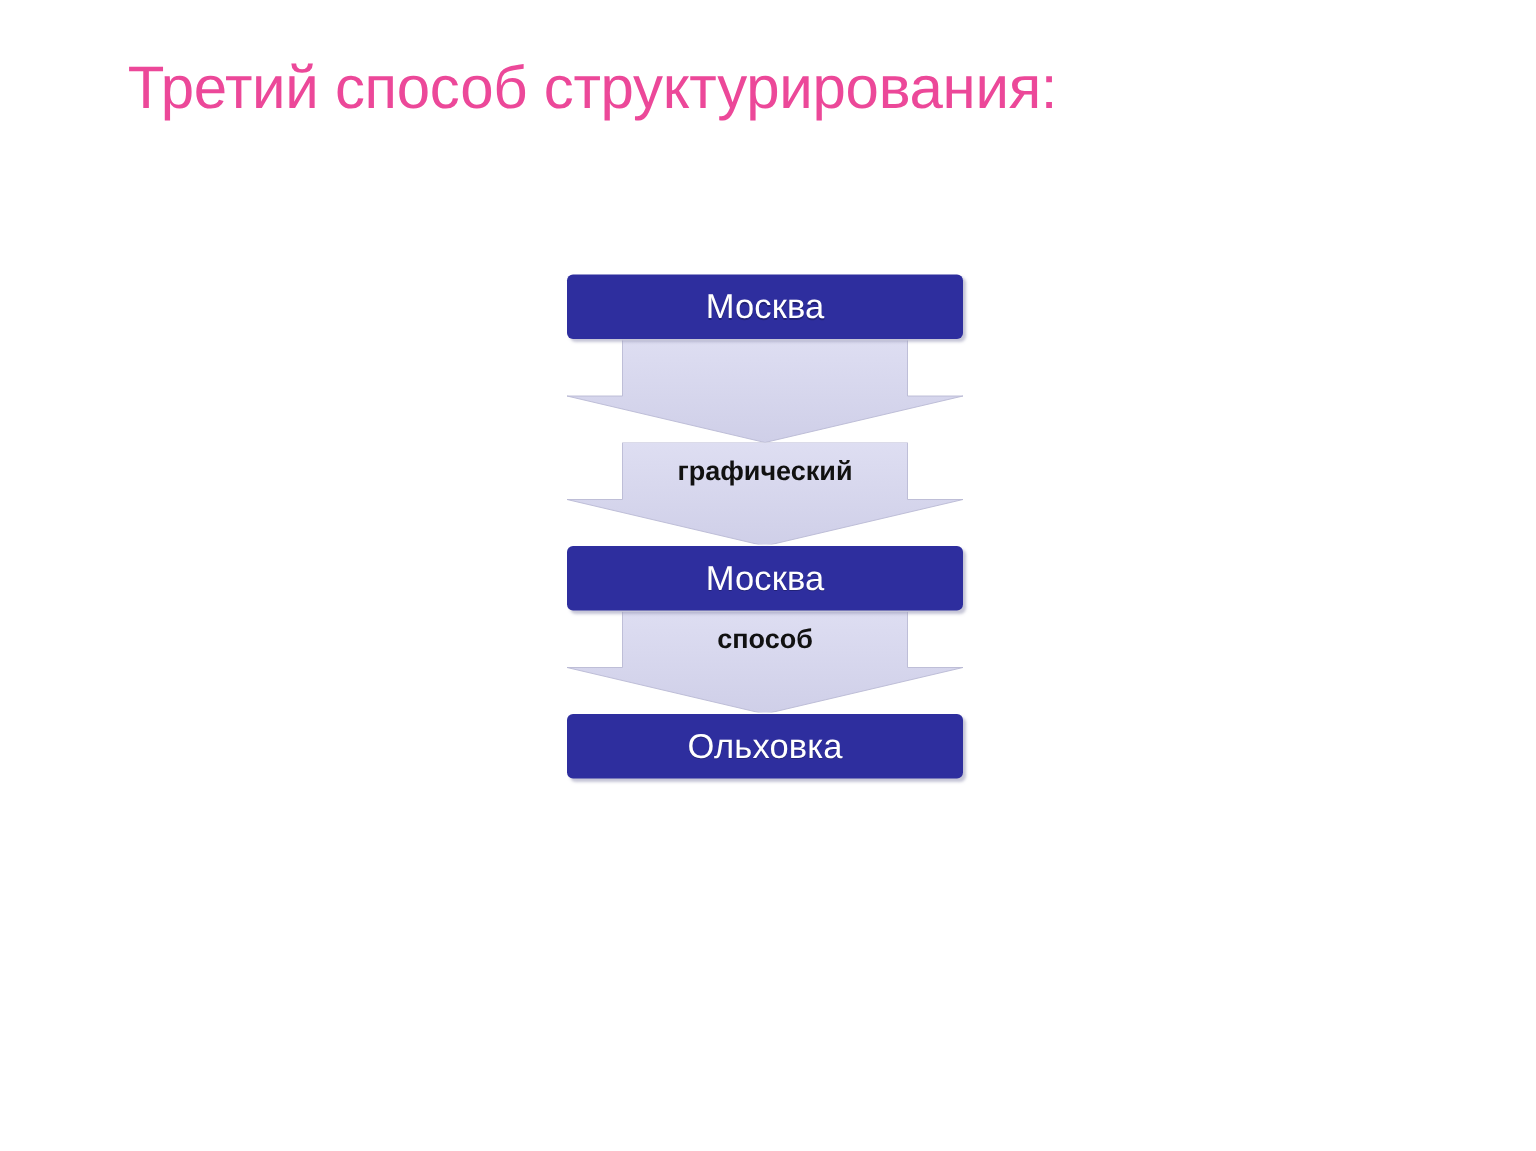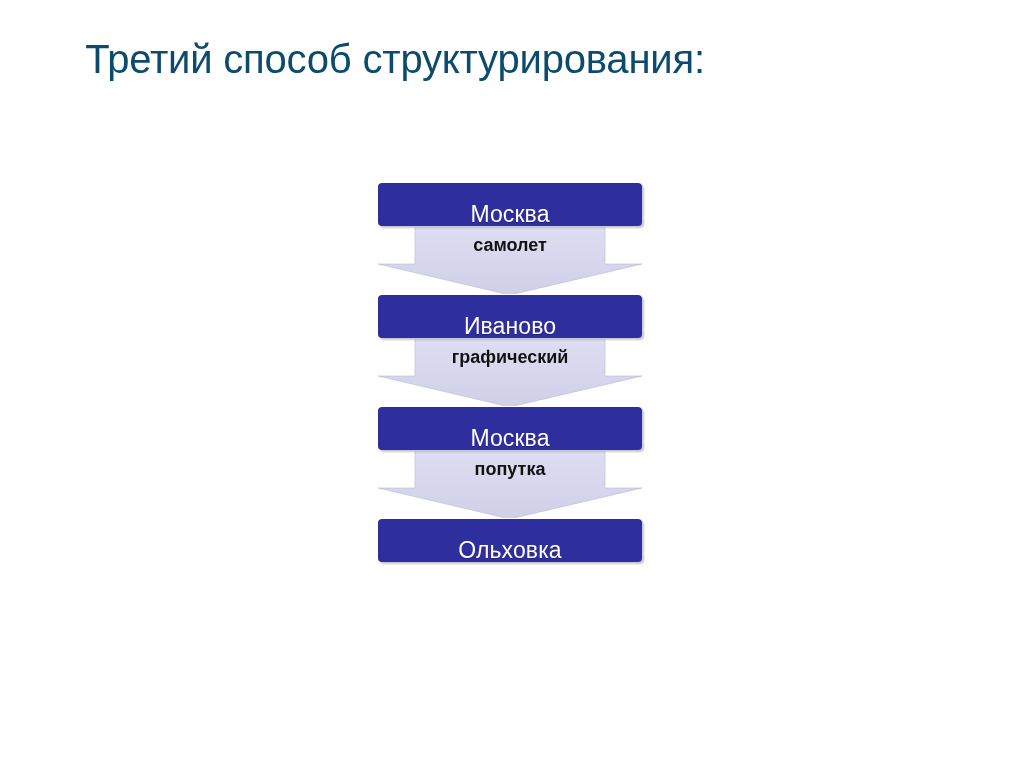--- a/index.html
+++ b/index.html
@@ -18,21 +18,21 @@
 
   
   #slide-title {
     position: absolute;
     left: 0;
     top: 34px;
     width: 790px;
     text-align: center;
     font-size: 40px;
     line-height: 50px;
-    color: #0c4a6e;
+    color: #ec4899;
     font-weight: 400;
     letter-spacing: -0.2px;
   }
   #slide-title .title-line { display: block; white-space: nowrap; }
 
   
   #flow-diagram {
     position: absolute;
     left: 378px;
     top: 183px;
@@ -40,21 +40,21 @@
   }
 
   .flow-node {
     position: relative;
     width: 264px;
     height: 43px;
     box-sizing: border-box;
     background: #2e2e9e;
     border-radius: 4px;
     display: flex;
-    align-items: flex-end;
+    align-items: center;
     justify-content: center;
     box-shadow: 2px 2px 2px rgba(150,150,180,0.55),
                 0 0 0 1px rgba(255,255,255,0.9);
     z-index: 3;
   }
   .flow-node-label {
     color: #ffffff;
     font-size: 23px;
     line-height: 23px;
     font-weight: 400;
@@ -114,29 +114,23 @@
     <div class="flow-arrow">
       <svg class="arrow-shape" viewBox="0 0 264 69" preserveAspectRatio="none">
         <defs>
           <linearGradient id="agrad1" x1="0" y1="0" x2="0" y2="1">
             <stop offset="0%" stop-color="#dedef2"></stop>
             <stop offset="100%" stop-color="#cfcfe8"></stop>
           </linearGradient>
         </defs>
         <polygon points="37,0 227,0 227,38 264,38 132,69 0,38 37,38" fill="url(#agrad1)" stroke="#b9b9d4" stroke-width="0.6"></polygon>
       </svg>
-      <div class="arrow-label">самолет</div>
     </div>
   </div>
 
-  <div class="flow-item">
-    <div class="flow-node">
-      <span class="flow-node-label">Иваново</span>
-    </div>
-  </div>
 
   <div class="flow-item">
     <div class="flow-arrow">
       <svg class="arrow-shape" viewBox="0 0 264 69" preserveAspectRatio="none">
         <polygon points="37,0 227,0 227,38 264,38 132,69 0,38 37,38" fill="url(#agrad1)" stroke="#b9b9d4" stroke-width="0.6"></polygon>
       </svg>
       <div class="arrow-label">графический</div>
     </div>
   </div>
 
@@ -146,21 +140,21 @@
     </div>
   </div>
 
 
 
   <div class="flow-item">
     <div class="flow-arrow">
       <svg class="arrow-shape" viewBox="0 0 264 69" preserveAspectRatio="none">
         <polygon points="37,0 227,0 227,38 264,38 132,69 0,38 37,38" fill="url(#agrad1)" stroke="#b9b9d4" stroke-width="0.6"></polygon>
       </svg>
-      <div class="arrow-label">попутка</div>
+      <div class="arrow-label">способ</div>
     </div>
   </div>
 
   <div class="flow-item">
     <div class="flow-node">
       <span class="flow-node-label">Ольховка</span>
     </div>
   </div>
 
 </div>

